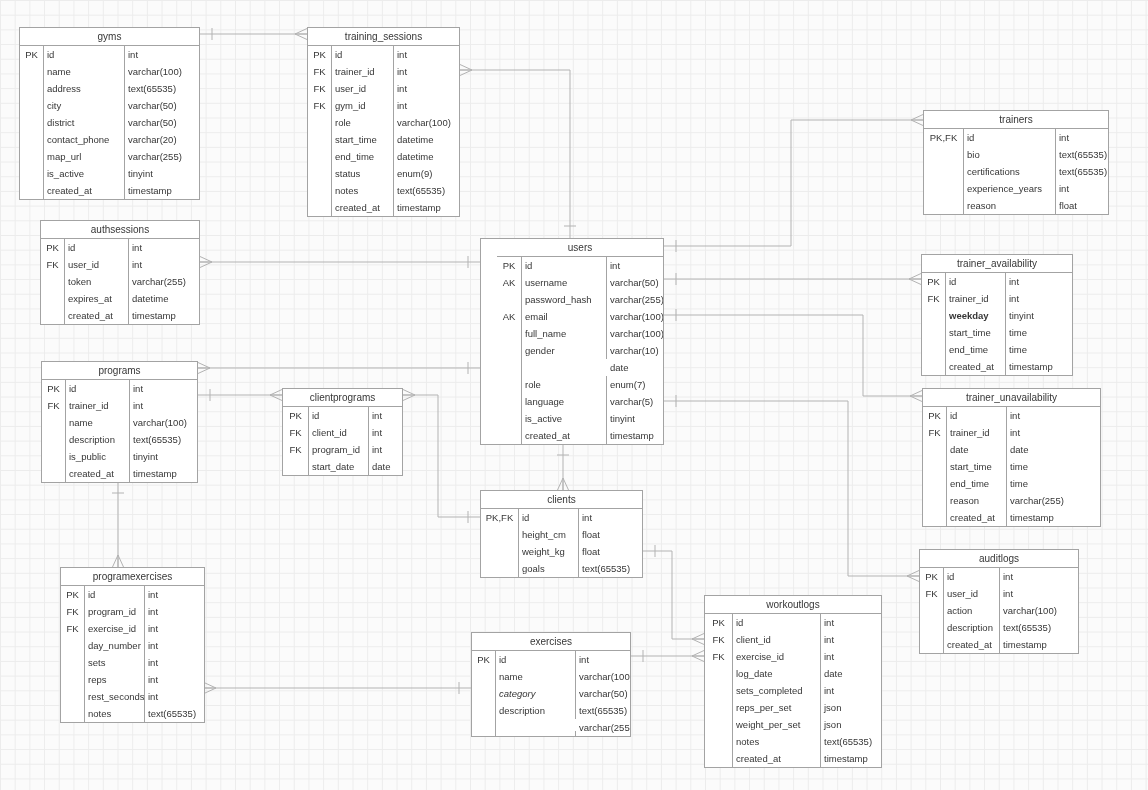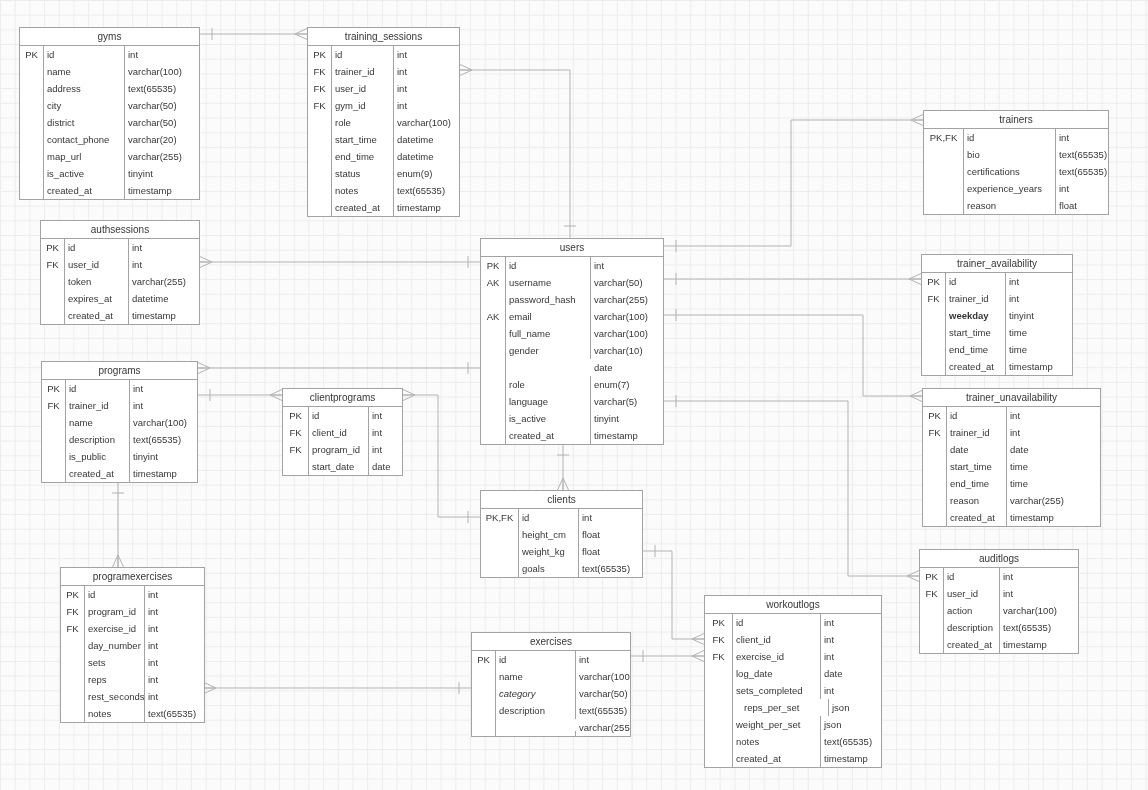--- a/index.html
+++ b/index.html
@@ -306,21 +306,21 @@
           <span class="c-key" style="width: 24px;"></span>
           <span class="c-name" style="width: 64px;">expires_at</span>
           <span class="c-type">datetime</span>
         </div>
         <div class="tbl-row">
           <span class="c-key" style="width: 24px;"></span>
           <span class="c-name" style="width: 64px;">created_at</span>
           <span class="c-type">timestamp</span>
         </div>
       </div>
-      <div class="tbl" style="left: 480px; top: 238px; width: 184px;">
+      <div class="tbl" style="left: 480px; top: 238px; width: 184px; padding-left: 16px;">
         <div class="tbl-title">users</div>
         <div class="tbl-row">
           <span class="c-key" style="width: 25px;">PK</span>
           <span class="c-name" style="width: 85px;">id</span>
           <span class="c-type">int</span>
         </div>
         <div class="tbl-row">
           <span class="c-key" style="width: 25px;">AK</span>
           <span class="c-name" style="width: 85px;">username</span>
           <span class="c-type">varchar(50)</span>
@@ -642,21 +642,21 @@
           <span class="c-name" style="width: 88px;">log_date</span>
           <span class="c-type">date</span>
         </div>
         <div class="tbl-row">
           <span class="c-key" style="width: 28px;"></span>
           <span class="c-name" style="width: 88px;">sets_completed</span>
           <span class="c-type">int</span>
         </div>
         <div class="tbl-row">
           <span class="c-key" style="width: 28px;"></span>
-          <span class="c-name" style="width: 88px; margin-left: 8px;">reps_per_set</span>
+          <span class="c-name" style="width: 88px;">reps_per_set</span>
           <span class="c-type">json</span>
         </div>
         <div class="tbl-row">
           <span class="c-key" style="width: 28px;"></span>
           <span class="c-name" style="width: 88px;">weight_per_set</span>
           <span class="c-type">json</span>
         </div>
         <div class="tbl-row">
           <span class="c-key" style="width: 28px;"></span>
           <span class="c-name" style="width: 88px;">notes</span>

